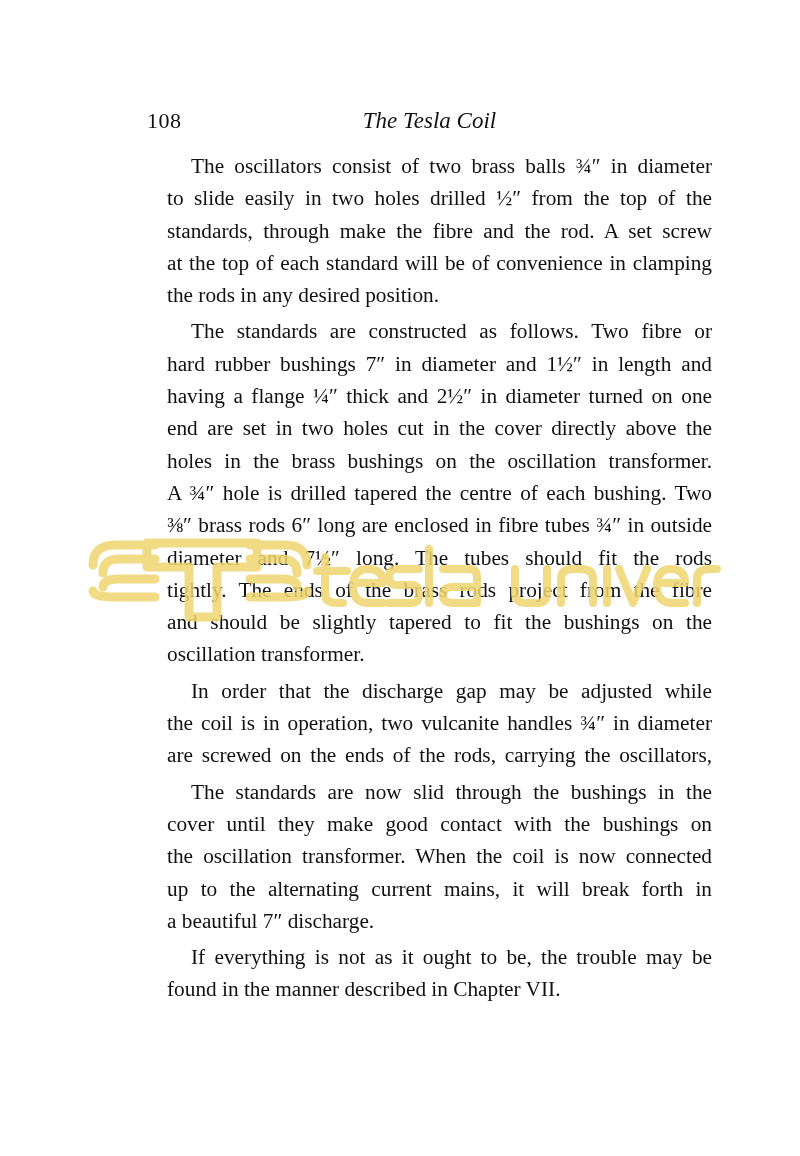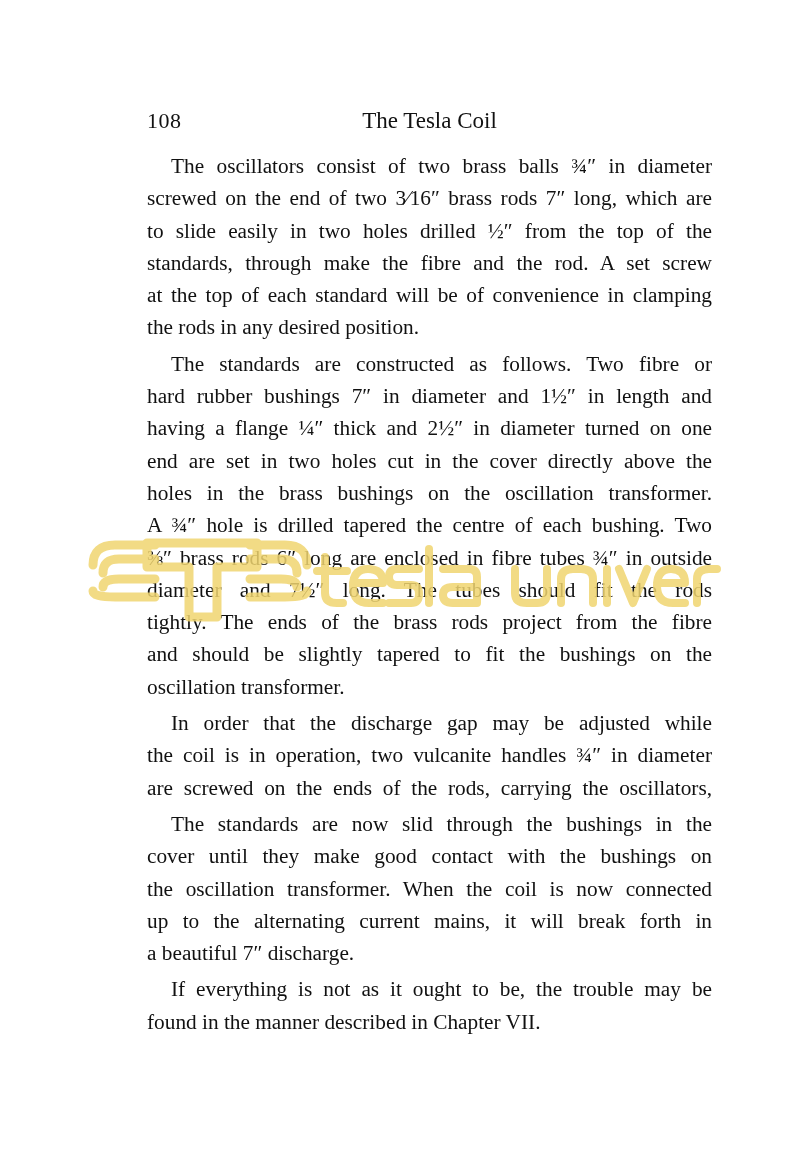--- a/index.html
+++ b/index.html
@@ -3,42 +3,41 @@
   <meta charset="utf-8">
   <style>
     html, body { margin: 0; padding: 0; }
     body {
       width: 800px; height: 1156px; background: #ffffff; position: relative; overflow: hidden;
       font-family: "Liberation Serif", "DejaVu Serif", serif; color: #111;
     }
     .page { position: absolute; left: 0; top: 0; width: 800px; height: 1156px; padding-left: 20px; }
     .header { position: absolute; top: 108px; left: 147px; width: 565px; height: 30px; }
     .page-num { position: absolute; left: 0; top: 0; font-size: 22px; letter-spacing: 0.5px; }
-    .running-title { position: absolute; left: 0; right: 0; top: 0; text-align: center; font-size: 23px; }
+    .running-title { position: absolute; left: 0; right: 0; top: 0; text-align: center; font-style: italic; font-size: 23px; }
     .body-text { position: absolute; left: 147px; top: 150px; width: 565px; }
     .para { margin: 0; font-size: 21.3px; line-height: 32.3px; text-align: justify; }
-    .para .line { display: block; text-align: justify; text-align-last: justify; white-space: nowrap; }
+    .para .line { display: block; text-align: justify; text-align-last: justify; white-space: nowrap; margin-left: 20px; }
     .para .line.last { text-align-last: left; }
     .para .line.indent { padding-left: 24px; }
     .para + .para { margin-top: 4px; }
     .watermark { position: absolute; left: 85px; top: 535px; width: 640px; height: 90px; pointer-events: none; opacity: 0.85; }
   </style>
 </head>
 <body>
 
 <div class="page">
   <div class="header">
     <span class="page-num">108</span>
     <div class="running-title">The Tesla Coil</div>
   </div>
 
   <div class="body-text">
     <p class="para">
       <span class="line indent">The oscillators consist of two brass balls ¾″ in diameter</span>
-      <span class="line">screwed on the end of two 3⁄16″ brass rods 7″ long, which are</span>
       <span class="line">to slide easily in two holes drilled ½″ from the top of the</span>
       <span class="line">standards, through make the fibre and the rod.  A set screw</span>
       <span class="line">at the top of each standard will be of convenience in clamping</span>
       <span class="line last">the rods in any desired position.</span>
     </p>
     <p class="para">
       <span class="line indent">The standards are constructed as follows.  Two fibre or</span>
       <span class="line">hard rubber bushings 7″ in diameter and 1½″ in length and</span>
       <span class="line">having a flange ¼″ thick and 2½″ in diameter turned on one</span>
       <span class="line">end are set in two holes cut in the cover directly above the</span>

